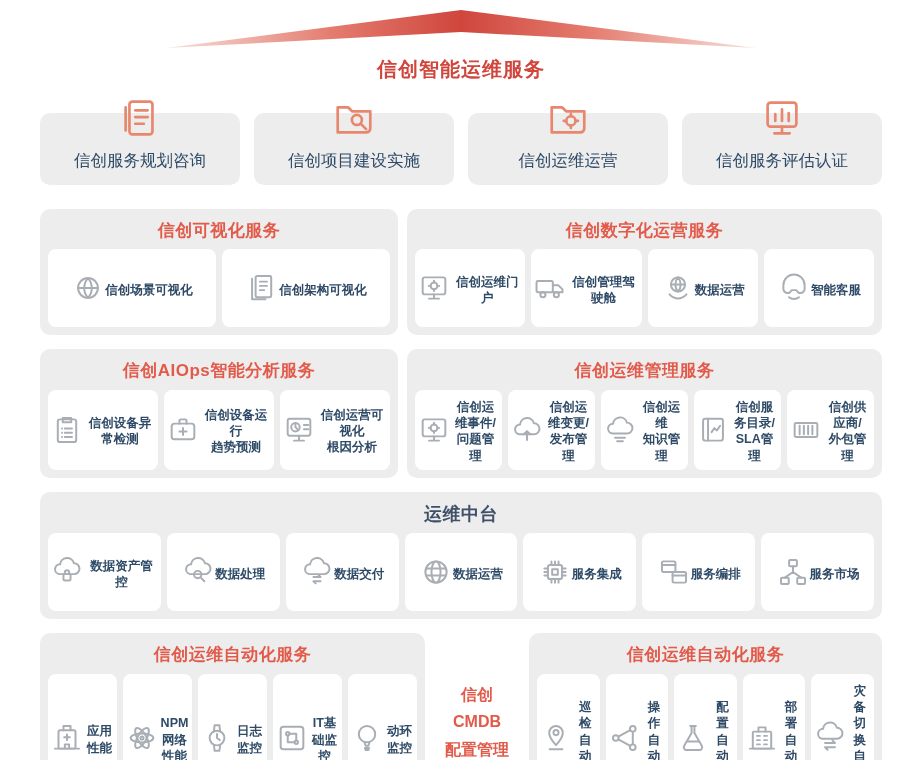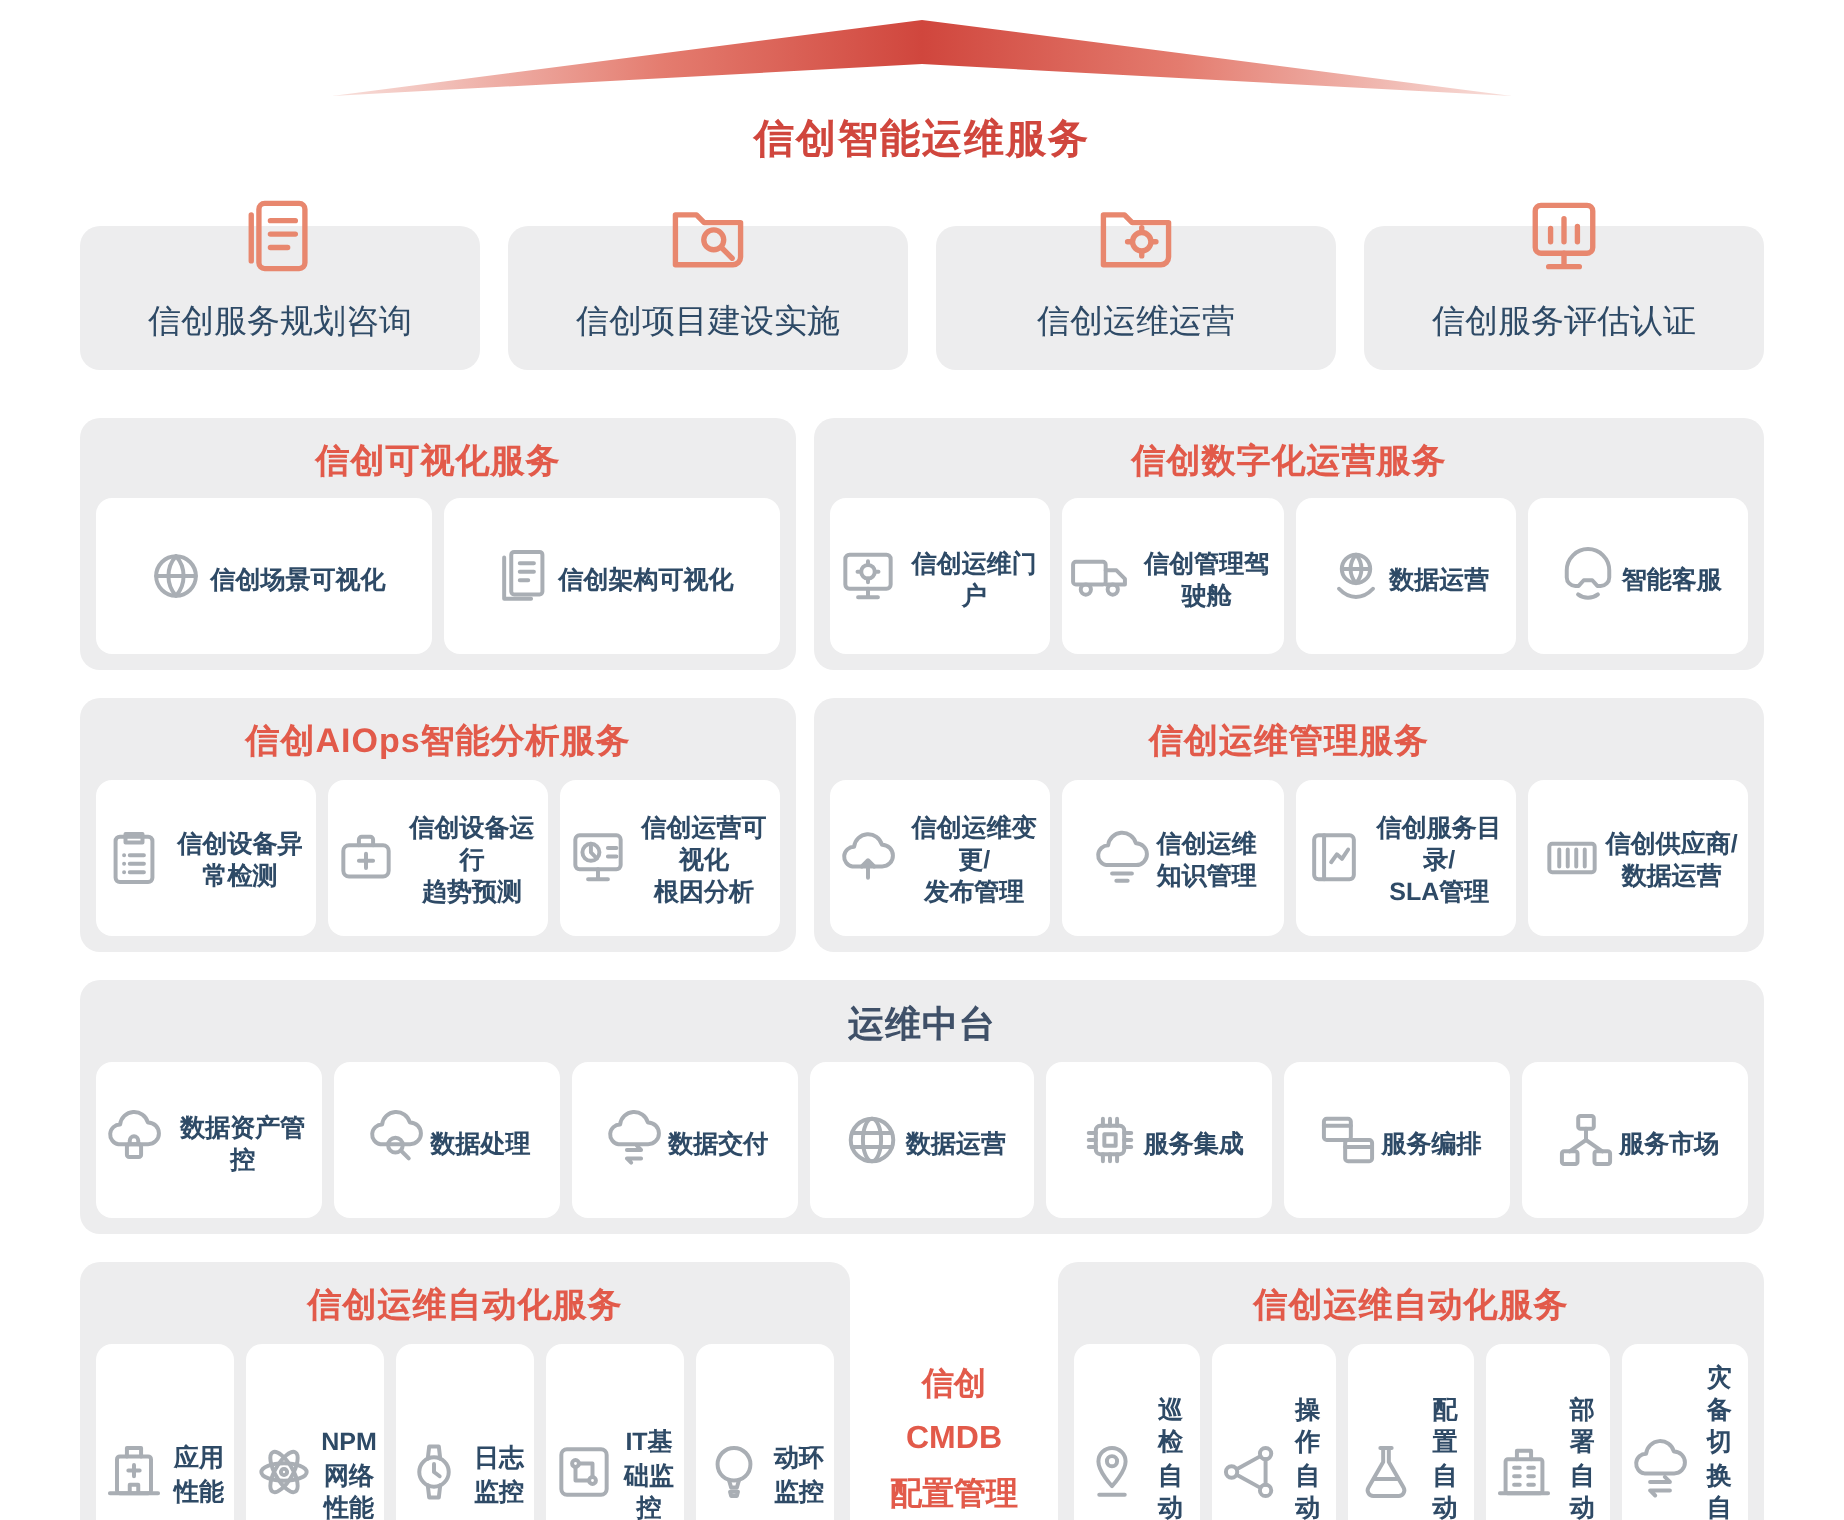--- a/index.html
+++ b/index.html
@@ -216,20 +216,29 @@
             <div class="label">信创运营可视化
 根因分析</div>
           </div>
         </div>
     </section>
     <section class="panel grow">
       <h2 class="panel-title">信创运维管理服务</h2>
       <div class="items">
           <div class="card">
             <svg class="icon" viewBox="0 0 24 24">
+              <rect x="4" y="4.5" width="16" height="12" rx="1.5"></rect>
+              <circle cx="12" cy="10.5" r="2.4"></circle>
+              <path d="M12 6.8v1.3M12 12.9v1.3M8.3 10.5h1.3M14.4 10.5h1.3M12 16.5v3M8.5 19.5h7"></path>
+            </svg>
+            <div class="label">信创运维事件/
+问题管理</div>
+          </div>
+          <div class="card">
+            <svg class="icon" viewBox="0 0 24 24">
               <path d="M6.5 15a3.5 3.5 0 0 1 .6-6.95A5 5 0 0 1 16.9 7.3 3.6 3.6 0 0 1 17 15z"></path>
               <path d="M12 19v-6M9.8 15l2.2-2.2 2.2 2.2"></path>
             </svg>
             <div class="label">信创运维变更/
 发布管理</div>
           </div>
           <div class="card">
             <svg class="icon" viewBox="0 0 24 24">
               <path d="M6.5 14.5a3.5 3.5 0 0 1 .6-6.95A5 5 0 0 1 16.9 6.8 3.6 3.6 0 0 1 17 14.5z"></path>
               <path d="M8.5 17.5h7M10 20h4"></path>
@@ -244,21 +253,21 @@
             </svg>
             <div class="label">信创服务目录/
 SLA管理</div>
           </div>
           <div class="card">
             <svg class="icon" viewBox="0 0 24 24">
               <rect x="4" y="7" width="16" height="10" rx="1"></rect>
               <path d="M7.5 9v6M10.5 9v6M13.5 9v6M16.5 9v6"></path>
             </svg>
             <div class="label">信创供应商/
-数据运营</div>
+外包管理</div>
           </div>
         </div>
     </section>
   </div>
 
   <div class="row sec">
     <section class="panel grow">
       <h2 class="panel-title dark">运维中台</h2>
       <div class="items">
           <div class="card">

